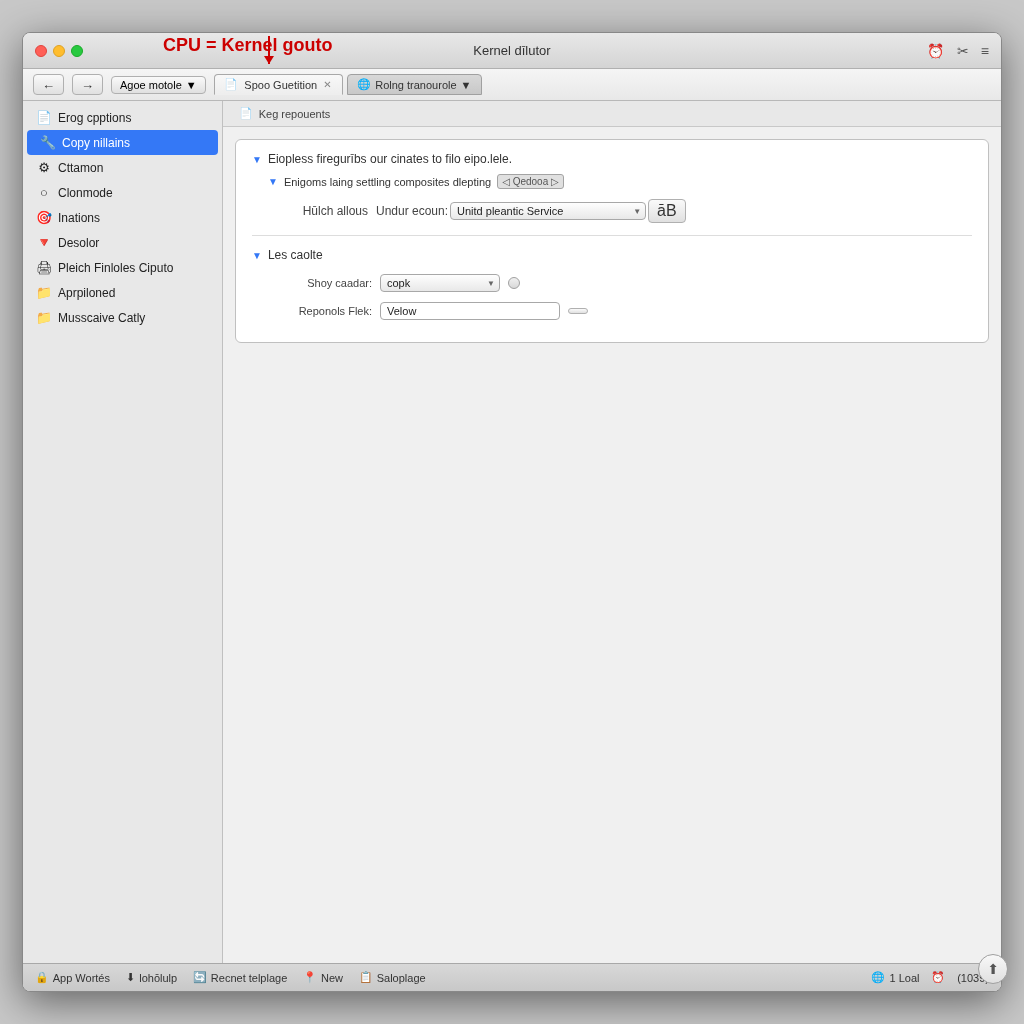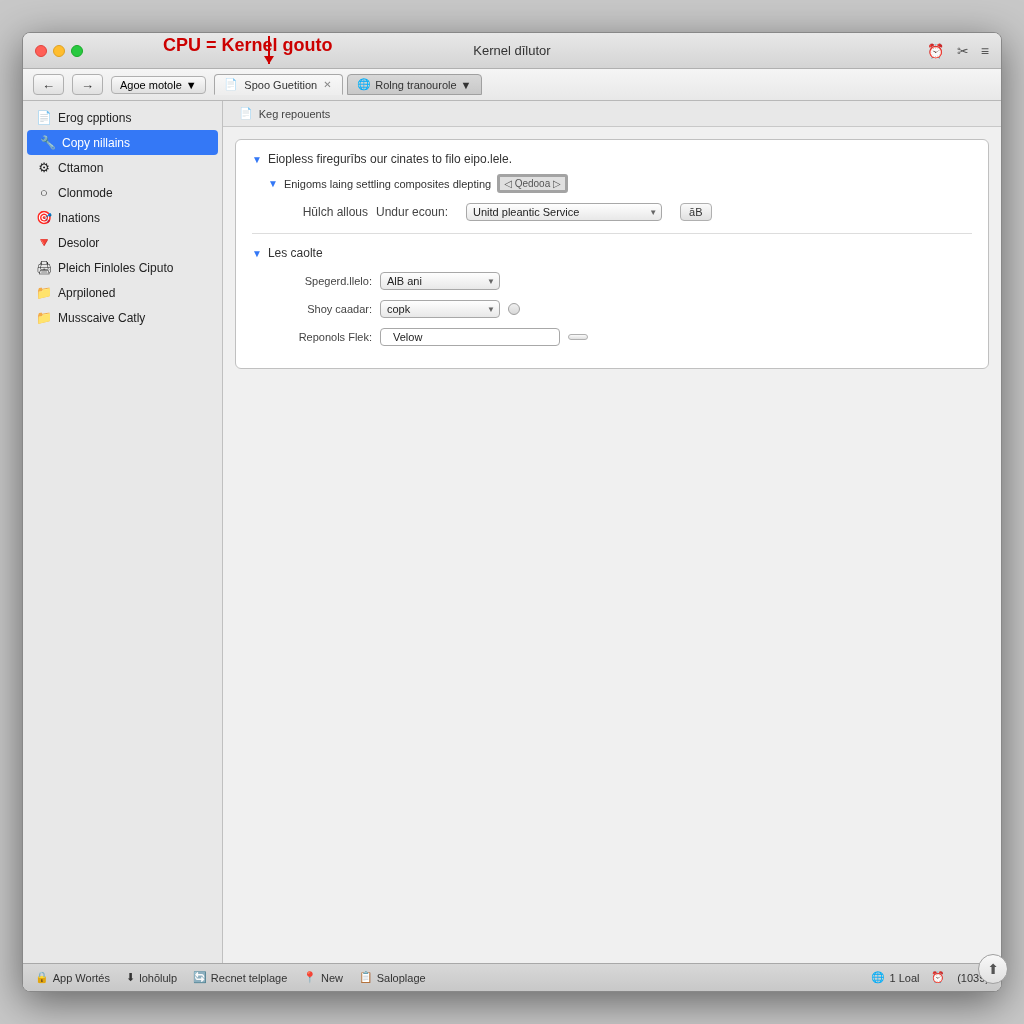--- a/index.html
+++ b/index.html
@@ -242,21 +242,21 @@
       gap: 8px;
     }
     .form-label {
       font-size: 12px;
       color: #444;
       text-align: right;
     }
     .form-control-group {
       display: flex;
       align-items: center;
-      gap: 18px;
+      gap: 2px;
     }
     select.form-select {
       font-size: 11px;
       background: linear-gradient(to bottom, #fefefe, #e8e8e8);
       border: 1px solid #a8a8a8;
       border-radius: 4px;
       padding: 2px 20px 2px 6px;
       appearance: none;
       -webkit-appearance: none;
       cursor: pointer;
@@ -274,29 +274,29 @@
       transform: translateY(-50%);
       font-size: 8px;
       color: #666;
       pointer-events: none;
     }
     .btn-small {
       background: linear-gradient(to bottom, #fafafa, #e0e0e0);
       border: 1px solid #b0b0b0;
       border-radius: 4px;
       padding: 2px 8px;
-      font-size: 11px;
+      font-size: 16px;
       cursor: pointer;
       color: #333;
     }
     .input-field {
       background: white;
       border: 1px solid #a8a8a8;
       border-radius: 4px;
-      padding: 2px 12px;
+      padding: 2px 6px;
       font-size: 11px;
       color: #222;
       width: 180px;
     }
     .section-divider {
       margin: 12px 0;
       border: none;
       border-top: 1px solid #ddd;
     }
     .les-section {
@@ -381,21 +381,21 @@
       content: '';
       position: absolute;
       bottom: 0;
       left: -4px;
       border-left: 5px solid transparent;
       border-right: 5px solid transparent;
       border-top: 8px solid #cc0000;
     }
     .tag-badge {
       background: #e0e0e0;
-      border: 3px solid #a3a3a3;
+      border: 1px solid #a3a3a3;
       border-radius: 3px;
       padding: 1px 4px;
       font-size: 10px;
       color: #555;
     }
   </style>
 </head>
 <body>
 
 <div class="window">
@@ -519,28 +519,20 @@
         </div>
 
         <hr class="section-divider">
 
         <div class="les-section">
           <div class="les-header">
             <span class="triangle-icon">▼</span>
             <span>Les caolte</span>
           </div>
 
-          <div class="les-form-row">
-            <div class="les-label">Spegerd.llelo:</div>
-            <div class="select-wrapper">
-              <select class="form-select" style="width:120px;">
-                <option>AlB ani</option>
-              </select>
-            </div>
-          </div>
 
           <div class="les-form-row">
             <div class="les-label">Shoy caadar:</div>
             <div class="select-wrapper">
               <select class="form-select" style="width:120px;">
                 <option>copk</option>
               </select>
             </div>
             <div class="radio-dot"></div>
           </div>

